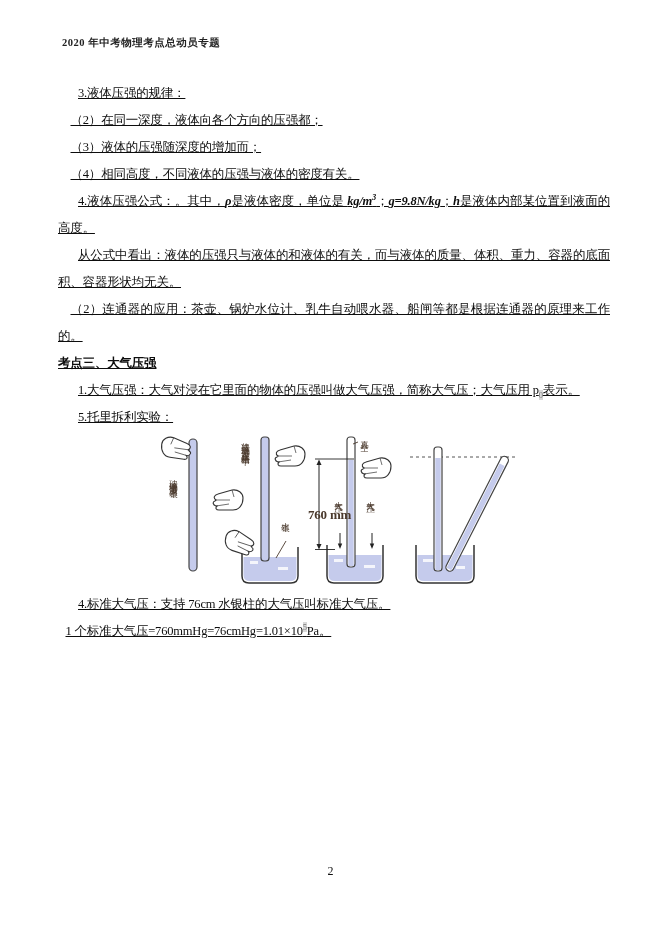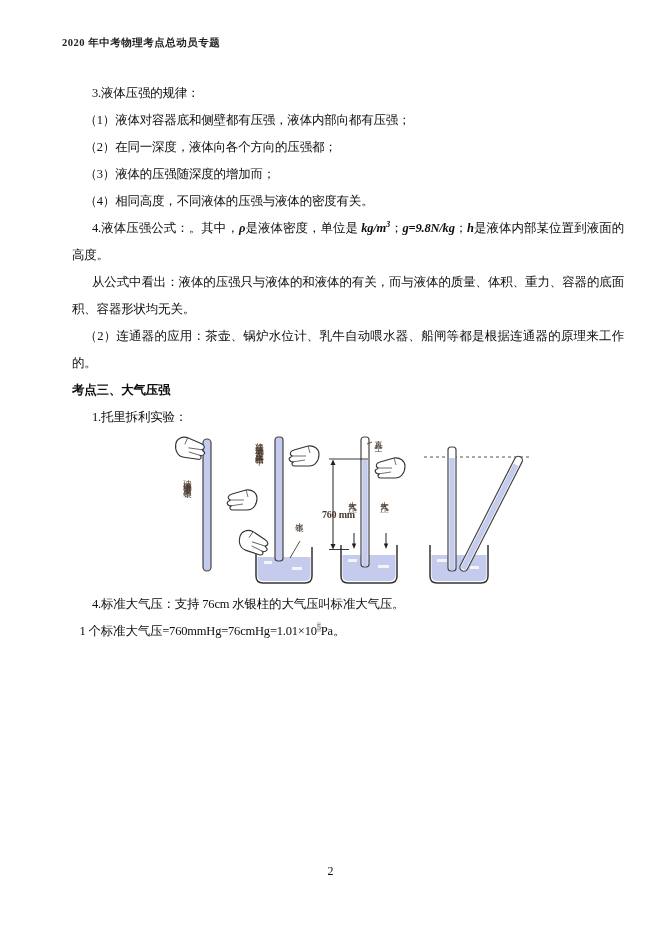--- a/index.html
+++ b/index.html
@@ -10,23 +10,23 @@
     font-family:"Liberation Serif","DejaVu Serif",serif;
     color:#0d0d0d;
     overflow:hidden;
   }
   .doc-header{
     position:absolute;left:62px;top:36px;
     font-size:10.5px;font-weight:bold;color:#222;
     letter-spacing:0.5px;
   }
   .body{
-    position:absolute;left:72px;top:80px;width:552px;
+    position:absolute;left:58px;top:80px;width:552px;
     font-size:12.5px;line-height:27px;
-    text-align:justify;letter-spacing:-0.2px;
+    text-align:justify;letter-spacing:-0.2px;text-decoration:underline;
   }
   .body p{margin:0;}
   .ind-num{text-indent:1.6em;}
   .ind-par{text-indent:1.0em;}
   .ind-sm{text-indent:0.6em;}
   .hd{font-weight:bold;text-indent:0;}
   .bi{font-weight:bold;font-style:italic;}
   sup,sub{font-size:8.5px;line-height:0;}
   .shade{background:#d8d8d8;color:#777;}
   .figure{
@@ -35,46 +35,46 @@
   .figure svg{position:absolute;left:0;top:0;}
   .vl{
     position:absolute;
     writing-mode:vertical-rl;text-orientation:upright;
     font-size:8.5px;letter-spacing:1.5px;color:#4a392c;
     font-family:"Liberation Serif","DejaVu Serif",serif;
     line-height:12px;
   }
   .hl{
     position:absolute;
-    font-size:10px;font-weight:bold;color:#4a392c;
+    font-size:13px;font-weight:bold;color:#4a392c;
     font-family:"Liberation Serif","DejaVu Serif",serif;
   }
   .page-num{
     position:absolute;left:0;top:864px;width:100%;
     text-align:center;font-size:12px;color:#111;
   }
 </style>
 </head>
 <body>
 
 <div class="page">
 
   <div class="doc-header">2020 年中考物理考点总动员专题</div>
 
   <div class="body">
     <p class="ind-num">3.液体压强的规律：</p>
-    <p class="ind-par">（1）液体对容器底和侧壁都有压强，液体内部向都有压强；</p>
     <p class="ind-par">（2）在同一深度，液体向各个方向的压强都；</p>
     <p class="ind-par">（3）液体的压强随深度的增加而；</p>
     <p class="ind-par">（4）相同高度，不同液体的压强与液体的密度有关。</p>
     <p class="ind-num"><span>4.液体压强公式：。其中，</span><span class="bi">ρ</span><span>是液体密度，单位是 </span><span class="bi"><span>kg/m</span><sup>3</sup></span><span>；</span><span class="bi">g=9.8N/kg</span><span>；</span><span class="bi">h</span><span>是液体内部某位置到液面的高度。</span></p>
     <p class="ind-num">从公式中看出：液体的压强只与液体的和液体的有关，而与液体的质量、体积、重力、容器的底面积、容器形状均无关。</p>
     <p class="ind-par">（2）连通器的应用：茶壶、锅炉水位计、乳牛自动喂水器、船闸等都是根据连通器的原理来工作的。</p>
     <p class="hd">考点三、大气压强</p>
-    <p class="ind-num">1.托里拆利实验：</p>
+    <p class="ind-num"><span>1.大气压强：大气对浸在它里面的物体的压强叫做大气压强，简称大气压；大气压用 p</span><sub class="shade">0</sub><span>表示。</span></p>
+    <p class="ind-num">5.托里拆利实验：</p>
 
     <div class="figure">
       <svg width="500" height="160" viewBox="0 0 500 160" xmlns="http://www.w3.org/2000/svg">
         <defs>
           <g id="hand">
             <path d="M1,9 C1,4 6,0 12,1 L26,5 C30,6 31,9 28,11 L29,12 C32,13 31,16 28,17 L27,17 C29,19 28,21 25,21 L11,21 C5,21 1,16 1,9 Z" fill="#ffffff" stroke="#333" stroke-width="1.1"></path>
             <path d="M12,1 L10,8 M28,11 L14,11 M28,17 L15,15" fill="none" stroke="#333" stroke-width="0.7"></path>
           </g>
         </defs>
 

